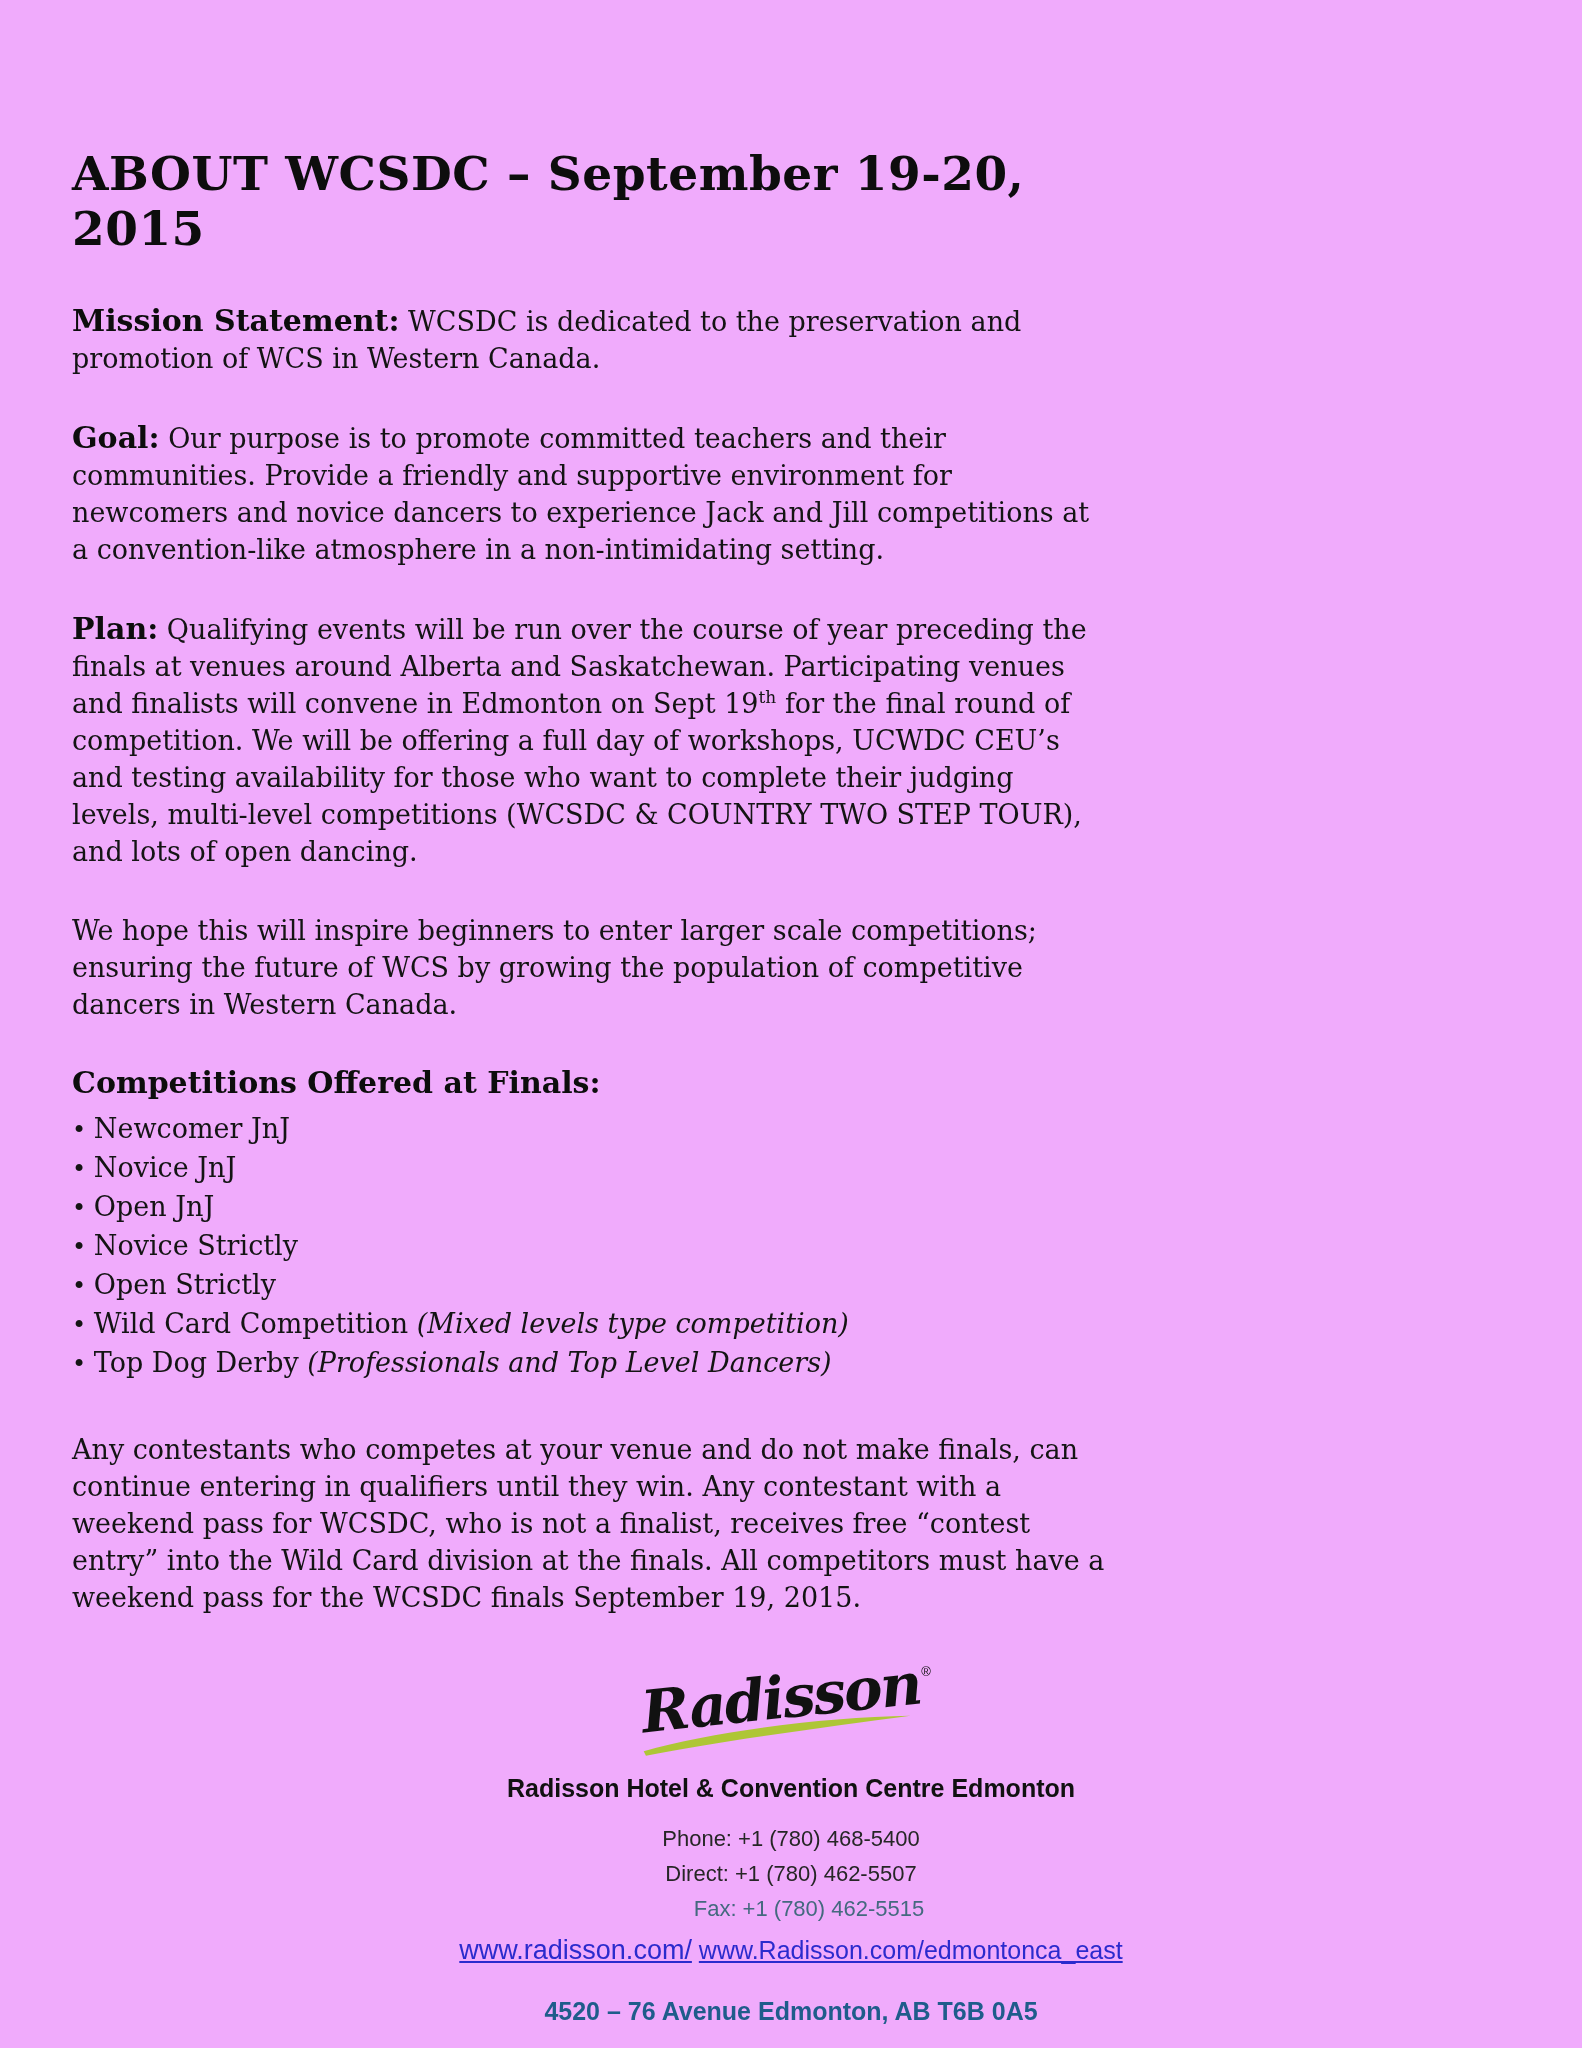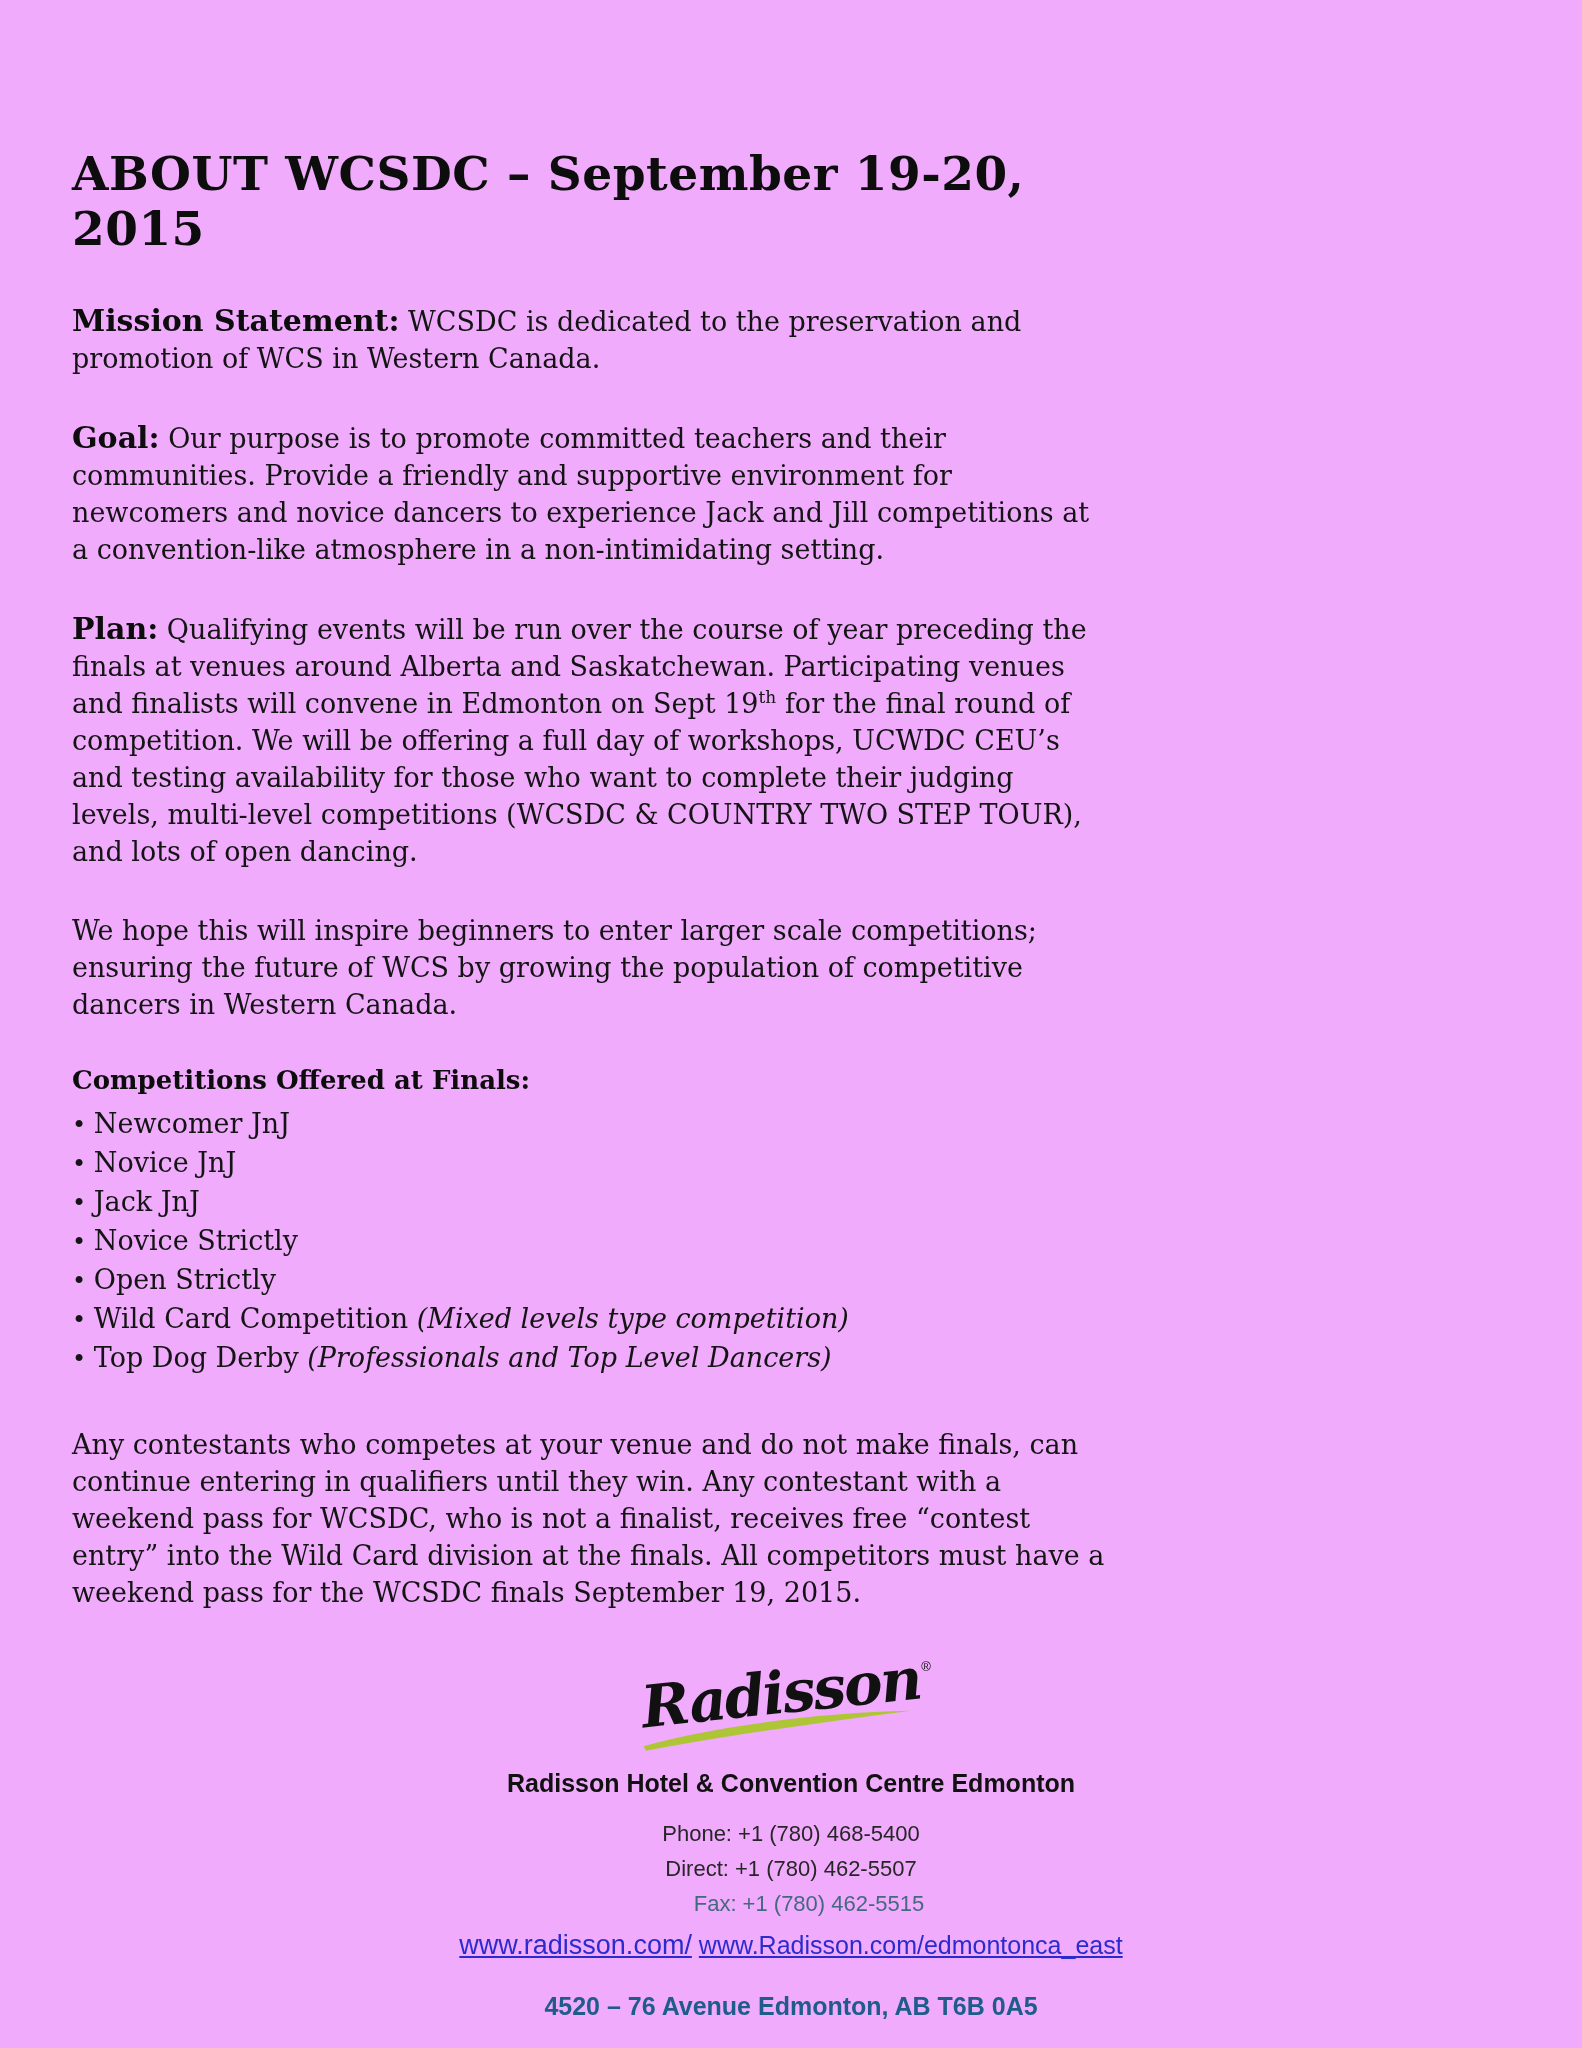--- a/index.html
+++ b/index.html
@@ -31,21 +31,21 @@
     margin-bottom: 42px;
     color: #141414;
   }
   .runin {
     font-weight: bold;
     font-size: 30px;
     color: #0d0d0d;
   }
   sup { font-size: 17px; vertical-align: super; line-height: 0; }
   .section-heading {
-    font-size: 26px;
+    font-size: 30px;
     font-weight: bold;
     margin-bottom: 10px;
     color: #0d0d0d;
   }
   ul.comp-list {
     list-style: none;
     margin-bottom: 48px;
   }
   ul.comp-list li {
     font-size: 27px;
@@ -131,21 +131,21 @@
 
     <p class="para"><span class="runin">Plan:</span><span> Qualifying events will be run over the course of year preceding the finals at venues around Alberta and Saskatchewan.  Participating venues and finalists will convene in Edmonton on Sept 19</span><sup>th</sup><span> for the final round of competition. We will be offering a full day of workshops, UCWDC CEU’s and testing availability for those who want to complete their judging levels, multi-level competitions (WCSDC &amp; COUNTRY TWO STEP TOUR), and lots of open dancing.</span></p>
 
     <p class="para">We hope this will inspire beginners to enter larger scale competitions; ensuring the future of WCS by growing the population of competitive dancers in Western Canada.</p>
 
     <h2 class="section-heading">Competitions Offered at Finals:</h2>
 
     <ul class="comp-list">
       <li><span>Newcomer JnJ</span><span class="note"></span></li>
       <li><span>Novice JnJ</span><span class="note"></span></li>
-      <li><span>Jack JnJ</span><span class="note"></span></li>
+      <li><span>Open JnJ</span><span class="note"></span></li>
       <li><span>Novice Strictly</span><span class="note"></span></li>
       <li><span>Open Strictly</span><span class="note"></span></li>
       <li><span>Wild Card Competition </span><span class="note">(Mixed levels type competition)</span></li>
       <li><span>Top Dog Derby </span><span class="note">(Professionals and Top Level Dancers)</span></li>
     </ul>
 
     <p class="para">Any contestants who competes at your venue and do not make finals, can continue entering in qualifiers until they win.  Any contestant with a weekend pass for WCSDC, who is not a finalist, receives free “contest entry” into the Wild Card division at the finals.  All competitors must have a weekend pass for the WCSDC finals September 19, 2015.</p>
   </div>
 
   <div class="footer">

